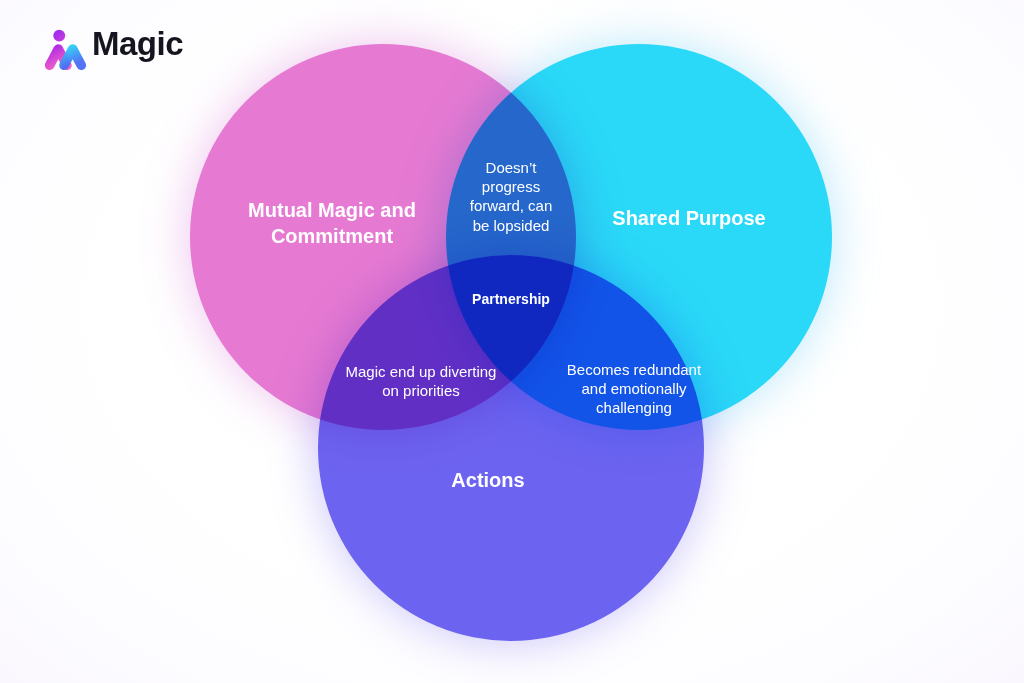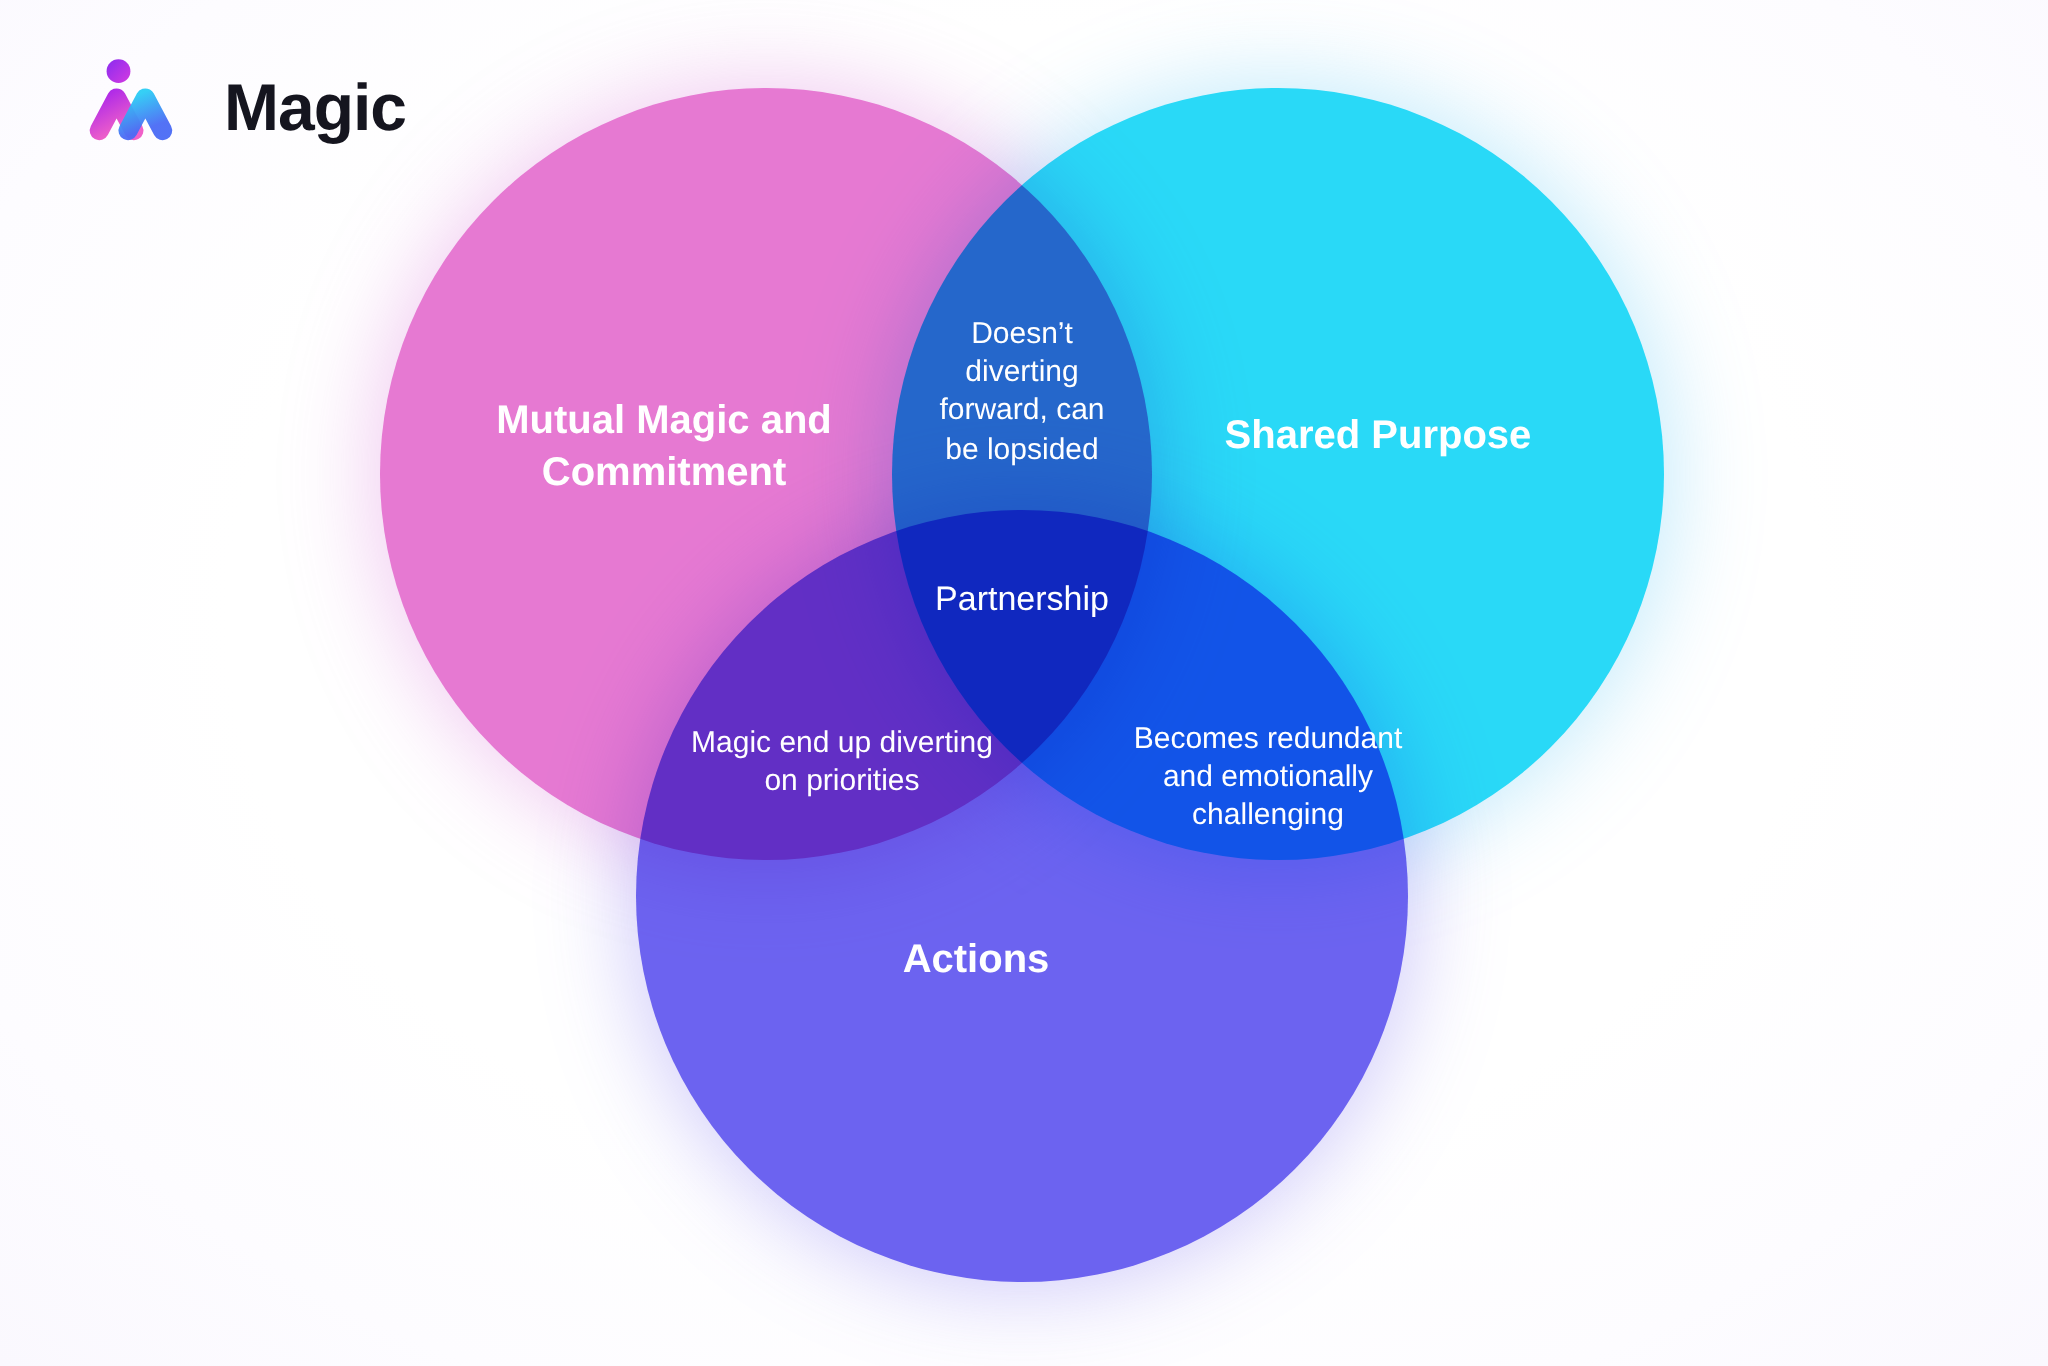--- a/index.html
+++ b/index.html
@@ -3,21 +3,21 @@
 <meta charset="utf-8">
 <style>
   html,body{margin:0;padding:0;background:#ffffff;}
   .canvas{
     position:relative;width:1024px;height:683px;overflow:hidden;
     background:radial-gradient(ellipse at 50% 45%, #ffffff 55%, #fdfcff 80%, #faf8fe 100%);
     font-family:"Liberation Sans", sans-serif;
   }
 
   
-  .logo{position:absolute;left:42px;top:25px;display:flex;align-items:flex-end;gap:24px;}
+  .logo{position:absolute;left:42px;top:25px;display:flex;align-items:flex-start;gap:4px;}
   .logo-mark{width:46px;height:48px;display:block;}
   .logo-word{font-size:33px;font-weight:700;color:#15151f;letter-spacing:-0.5px;}
 
   
   .venn-layer{position:absolute;inset:0;}
   .circle{position:absolute;width:386px;height:386px;border-radius:50%;mix-blend-mode:multiply;}
   .circle-mutual {left:190px;top:44px; box-shadow:0 0 46px 2px rgba(214,108,214,0.38);}
   .circle-shared {left:446px;top:44px; box-shadow:0 0 46px 2px rgba(86,196,244,0.38);}
   .circle-actions{left:318px;top:255px;box-shadow:0 0 46px 2px rgba(120,108,240,0.38);}
 
@@ -28,21 +28,21 @@
     color:#ffffff;text-align:center;line-height:1.28;white-space:normal;
   }
   .vlabel.title{font-size:20px;font-weight:700;}
   .vlabel.small{font-size:15px;font-weight:400;}
   .lbl-mutual {left:332px;top:224px;width:185px;}
   .lbl-shared {left:689px;top:219px;width:220px;}
   .lbl-actions{left:488px;top:481px;width:160px;}
   .lbl-top    {left:511px;top:196px;width:84px;}
   .lbl-left   {left:421px;top:381px;width:168px;}
   .lbl-right  {left:634px;top:389px;width:160px;}
-  .lbl-center {left:511px;top:300px;width:140px;font-size:17px;font-weight:400;}
+  .lbl-center {left:511px;top:300px;width:140px;font-size:14px;font-weight:700;}
 </style>
 </head>
 <body>
 
 <div class="canvas">
 
   <div class="logo">
     <svg class="logo-mark" viewBox="0 0 48 50">
       <defs>
         <linearGradient id="gDot" x1="0" y1="0" x2="1" y2="1">
@@ -68,19 +68,19 @@
   <div class="venn-layer">
     <div class="circle circle-mutual" style="background-color: rgb(230, 121, 210);"></div>
     <div class="circle circle-shared" style="background-color: rgb(41, 217, 247);"></div>
     <div class="circle circle-actions" style="background-color: rgb(108, 99, 240);"></div>
   </div>
 
   <div class="labels-layer">
     <div class="vlabel title lbl-mutual">Mutual Magic and Commitment</div>
     <div class="vlabel title lbl-shared">Shared Purpose</div>
     <div class="vlabel title lbl-actions">Actions</div>
-    <div class="vlabel small lbl-top">Doesn’t diverting forward, can be lopsided</div>
+    <div class="vlabel small lbl-top">Doesn’t progress forward, can be lopsided</div>
     <div class="vlabel small lbl-left">Magic end up diverting on priorities</div>
     <div class="vlabel small lbl-right">Becomes redundant and emotionally challenging</div>
     <div class="vlabel lbl-center">Partnership</div>
   </div>
 
 </div>
 
 </body></html>

